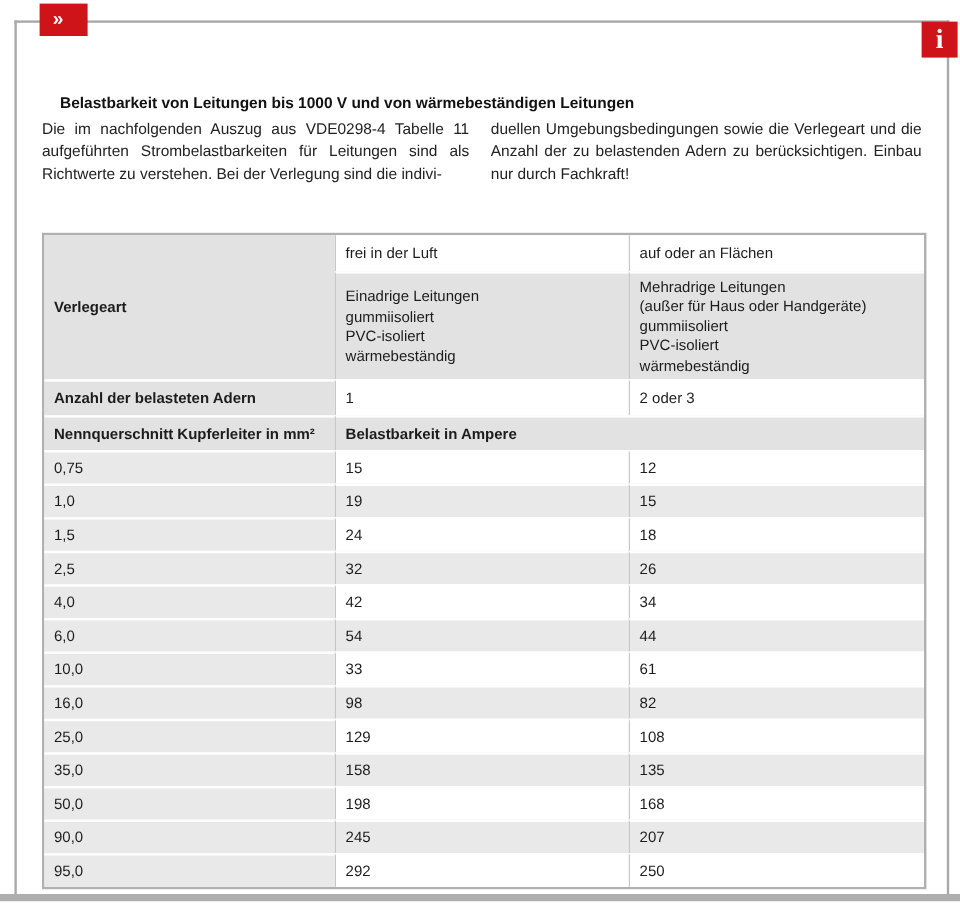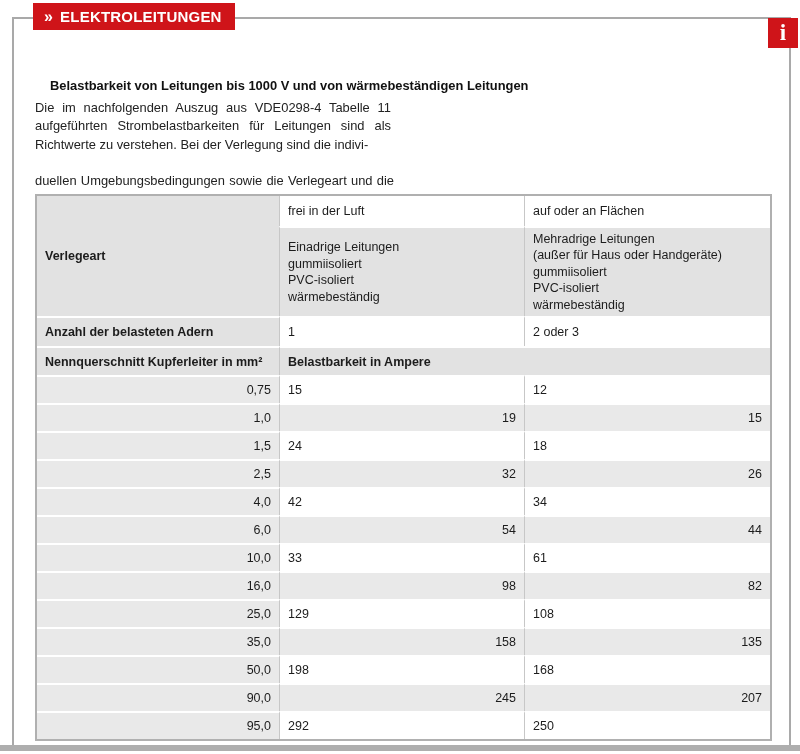--- a/index.html
+++ b/index.html
@@ -17,56 +17,55 @@
           font-size:15px;letter-spacing:.2px;z-index:3;}
   .chev{margin-right:7px;font-size:16px;}
 
   
   .info{position:absolute;left:768px;top:18px;width:30px;height:30px;background:#cf1419;
         color:#ffffff;display:flex;align-items:center;justify-content:center;
         font-family:"Liberation Serif",serif;font-weight:bold;font-size:23px;z-index:3;}
 
   
   .title{position:absolute;left:50px;top:78px;width:733px;font-weight:bold;font-size:12.9px;color:#111;}
-  .cols{position:absolute;left:35px;top:99px;width:733px;display:flex;gap:18px;flex-direction:column;}
+  .cols{position:absolute;left:35px;top:99px;width:733px;display:flex;gap:18px;}
   .cols p{margin:0;text-align:justify;font-size:12.9px;line-height:18.4px;color:#222;}
   .colL{width:356px;}
   .colR{width:359px;}
 
   
   .tbl{position:absolute;left:35px;top:194px;width:733px;table-layout:fixed;
        border-collapse:separate;border-spacing:0;border:2px solid #b0b0b0;
        font-size:12.5px;color:#1c1c1c;}
   .tbl td{padding:0 8px;vertical-align:middle;border-left:1px solid #c7c7c7;
           border-top:2px solid #ffffff;overflow:hidden;}
   .tbl td.nol{border-left:none;}
   .tbl tr.r1 td{border-top:none;}
   .hgray{background:#e2e2e2;}
-  .gray{background:#e9e9e9;text-align:right;}
+  .gray{background:#e9e9e9;}
   .white{background:#ffffff;}
   .hdr{font-weight:bold;}
   .top{vertical-align:top;padding-top:6px;}
   .sub{line-height:16.5px;}
   .r1 td{height:30px;}
   .r2 td{height:88px;}
   .r3 td{height:28px;margin-top:48px;}
   .r4 td{height:27px;}
   .dr td{height:26px;}
 </style>
 </head>
 <body>
 
 <div class="canvas">
 
   <div class="frame"></div>
   <div class="bottombar"></div>
 
   <div class="banner">
     <span class="chev">»</span>
-    <span>ELEKTROLEITUNGEN</span>
   </div>
 
   <div class="info">i</div>
 
   <div class="title">Belastbarkeit von Leitungen bis 1000 V und von wärmebeständigen Leitungen</div>
 
   <div class="cols">
     <p class="colL">Die im nachfolgenden Auszug aus VDE0298-4 Tabelle 11 aufgeführten Strombelastbarkeiten für Leitungen sind als Richtwerte zu verstehen. Bei der Verlegung sind die indivi-</p>
     <p class="colR">duellen Umgebungsbedingungen sowie die Verlegeart und die Anzahl der zu belastenden Adern zu berücksichtigen. Einbau nur durch Fachkraft!</p>
   </div>

